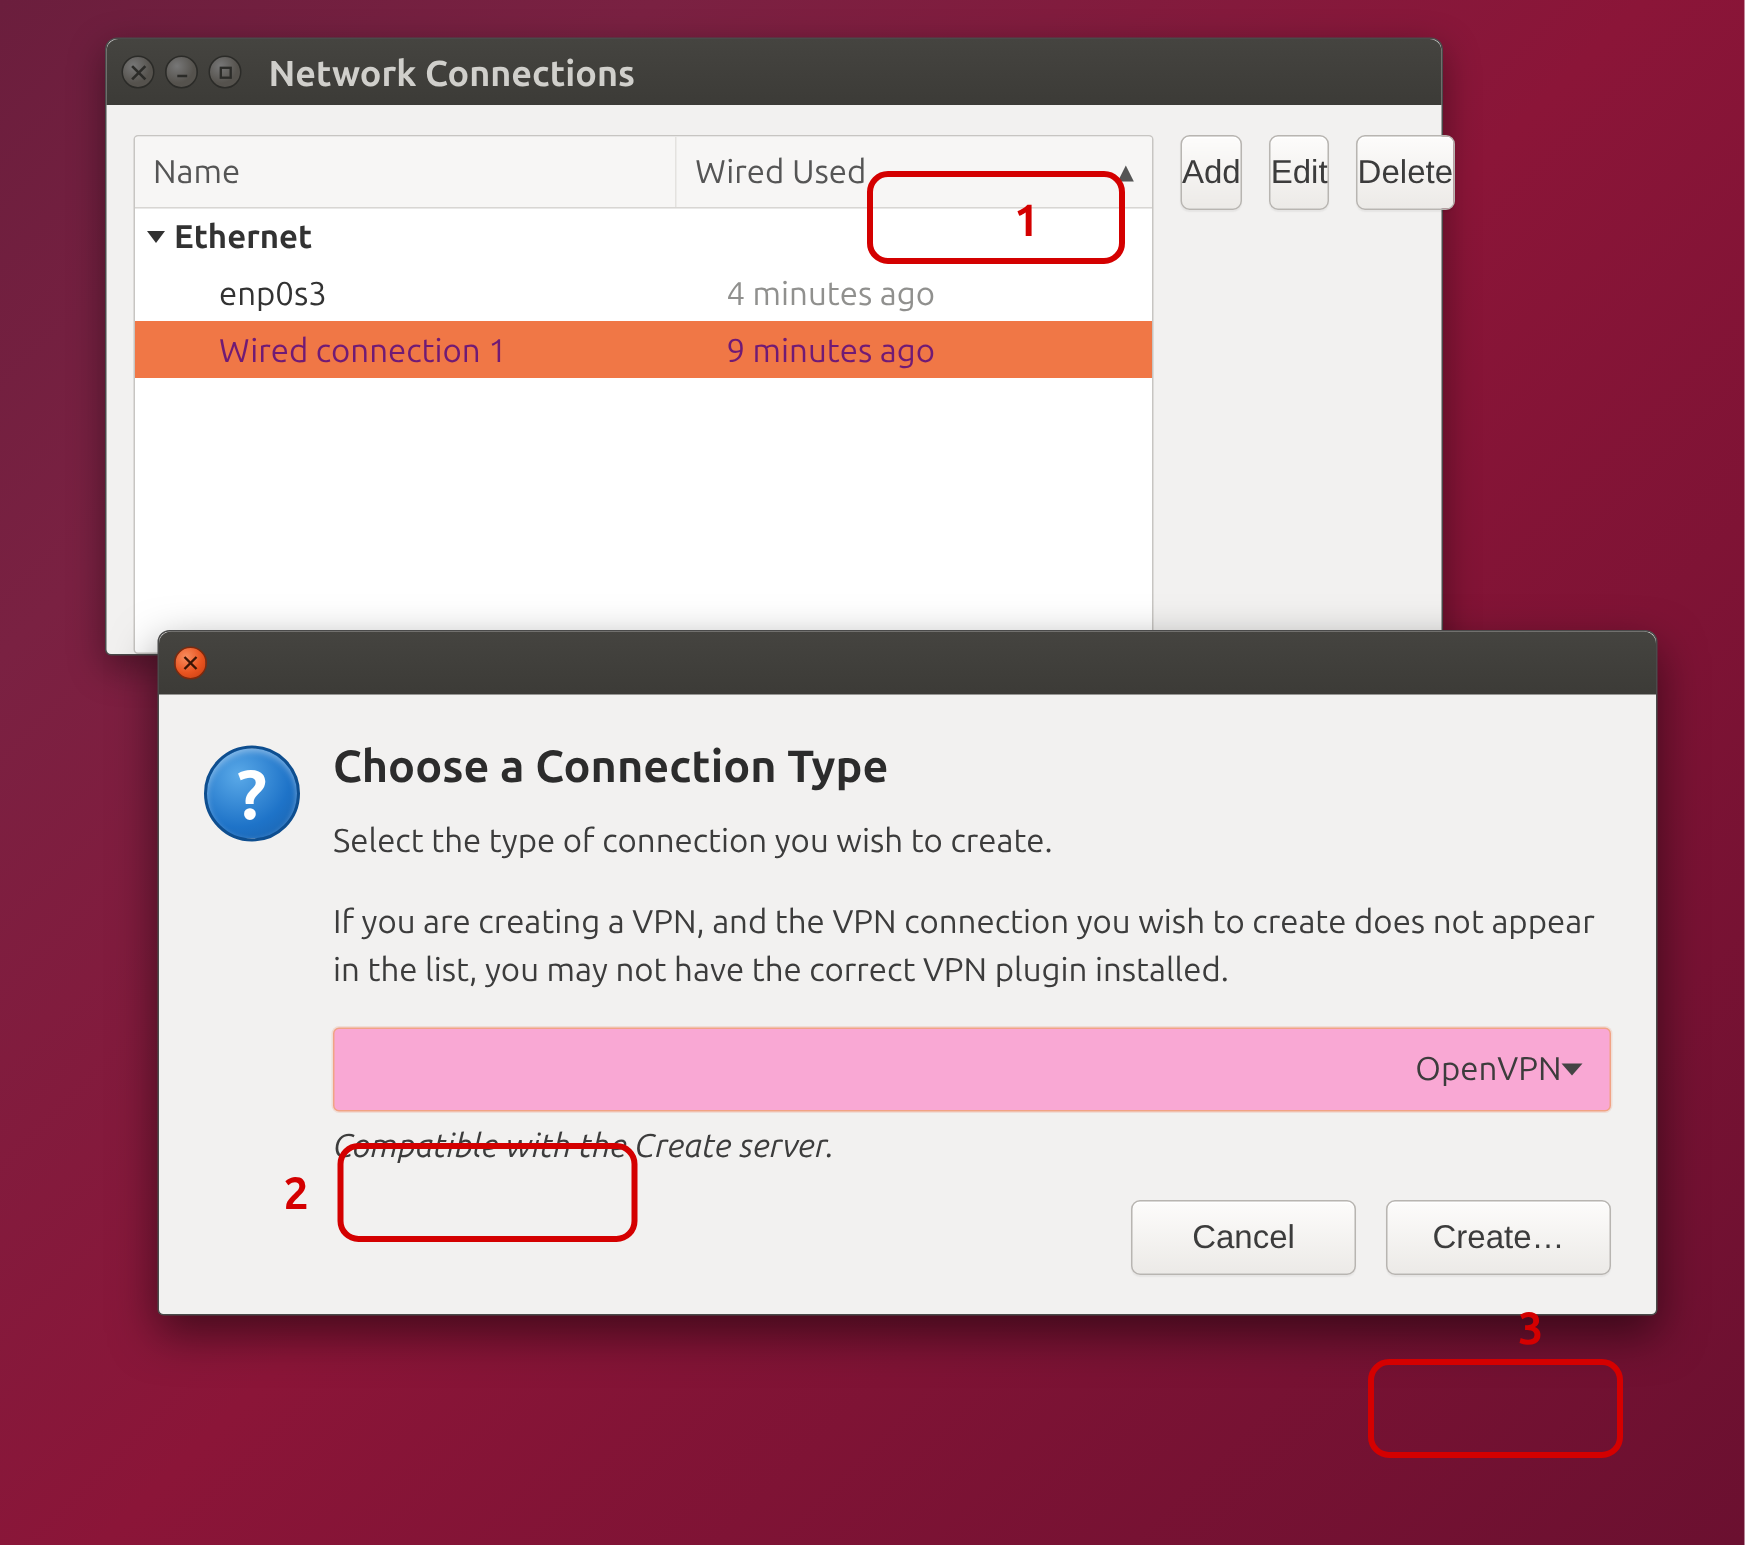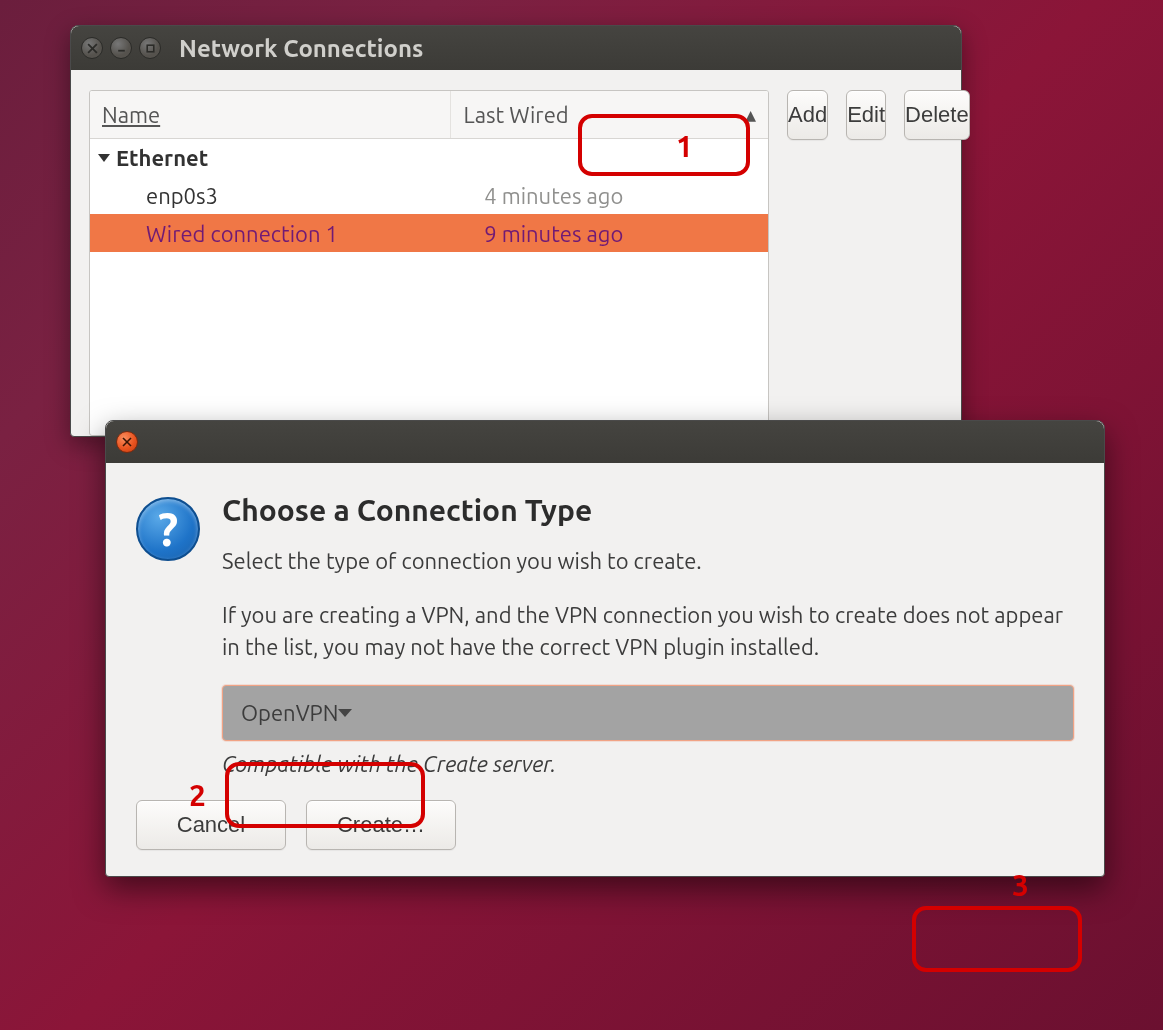--- a/index.html
+++ b/index.html
@@ -67,21 +67,21 @@
     border-bottom: 1px solid #d8d6d3;
     height: 48px;
   }
   .col-h {
     padding: 10px 12px;
     color: #555;
     display: flex; align-items: center; gap: 6px;
     border-right: 1px solid #e4e2df;
   }
   .col-h:last-child { border-right: none; }
-  .col-name { flex: 1.15; text-decoration: underline; }
+  .col-name { flex: 1.15; }
   .col-last { flex: 1; justify-content: space-between; }
   .sort-arrow { font-size: 14px; color: #555; }
 
   .group-row {
     display: flex; align-items: center;
     padding: 6px 8px;
     font-weight: 700;
     color: #323232;
   }
   .group-row .tri {
@@ -147,37 +147,37 @@
     margin-top: 4px;
     box-shadow: inset 0 2px 4px rgba(255,255,255,0.4);
   }
   .dlg-content { flex:1; }
   .dlg-title { font-size: 30px; font-weight: 700; color: #2c2c2c; margin-bottom: 18px; }
   .dlg-p { color: #3c3c3c; line-height: 1.45; margin-bottom: 22px; }
 
   .combo {
     width: 100%;
     height: 56px;
-    background: #a3a3a3;
+    background: #f9a8d4;
     border: 1px solid #f1a385;
     border-radius: 4px;
-    display:flex; align-items:center; justify-content:flex-start;
+    display:flex; align-items:center; justify-content:flex-end;
     padding: 0 18px;
     color: #3c3c3c;
     cursor: pointer;
     box-shadow: 0 0 0 1px rgba(233,84,32,0.12);
     margin-bottom: 10px;
   }
   .combo .caret {
     width:0;height:0;border-left:7px solid transparent;border-right:7px solid transparent;border-top:8px solid #444;
   }
   .combo-desc { font-style: italic; color: #3c3c3c; }
 
   .dlg-actions {
-    display:flex; gap: 20px;
+    display:flex; justify-content:flex-end; gap: 20px;
     padding: 0 30px 26px 30px;
   }
   .dlg-actions .gtk-btn { width: 150px; }
 
   
   .ann-box {
     position:absolute; border:4px solid #d40000; border-radius:14px;
     pointer-events:none;
   }
   .ann-num {
@@ -211,21 +211,21 @@
     <div class="title-text">Network Connections</div>
   </div>
 
   <div class="win1-body">
     <div class="list-pane">
       <div class="list-header">
         <div class="col-h col-name">
           <span>Name</span>
         </div>
         <div class="col-h col-last">
-          <span>Last Wired</span>
+          <span>Wired Used</span>
           <span class="sort-arrow">▲</span>
         </div>
       </div>
       <div class="group-row">
         <span class="tri"></span>
         <span>Ethernet</span>
       </div>
       <div class="row">
         <div class="c1">enp0s3</div>
         <div class="c2">4 minutes ago</div>

